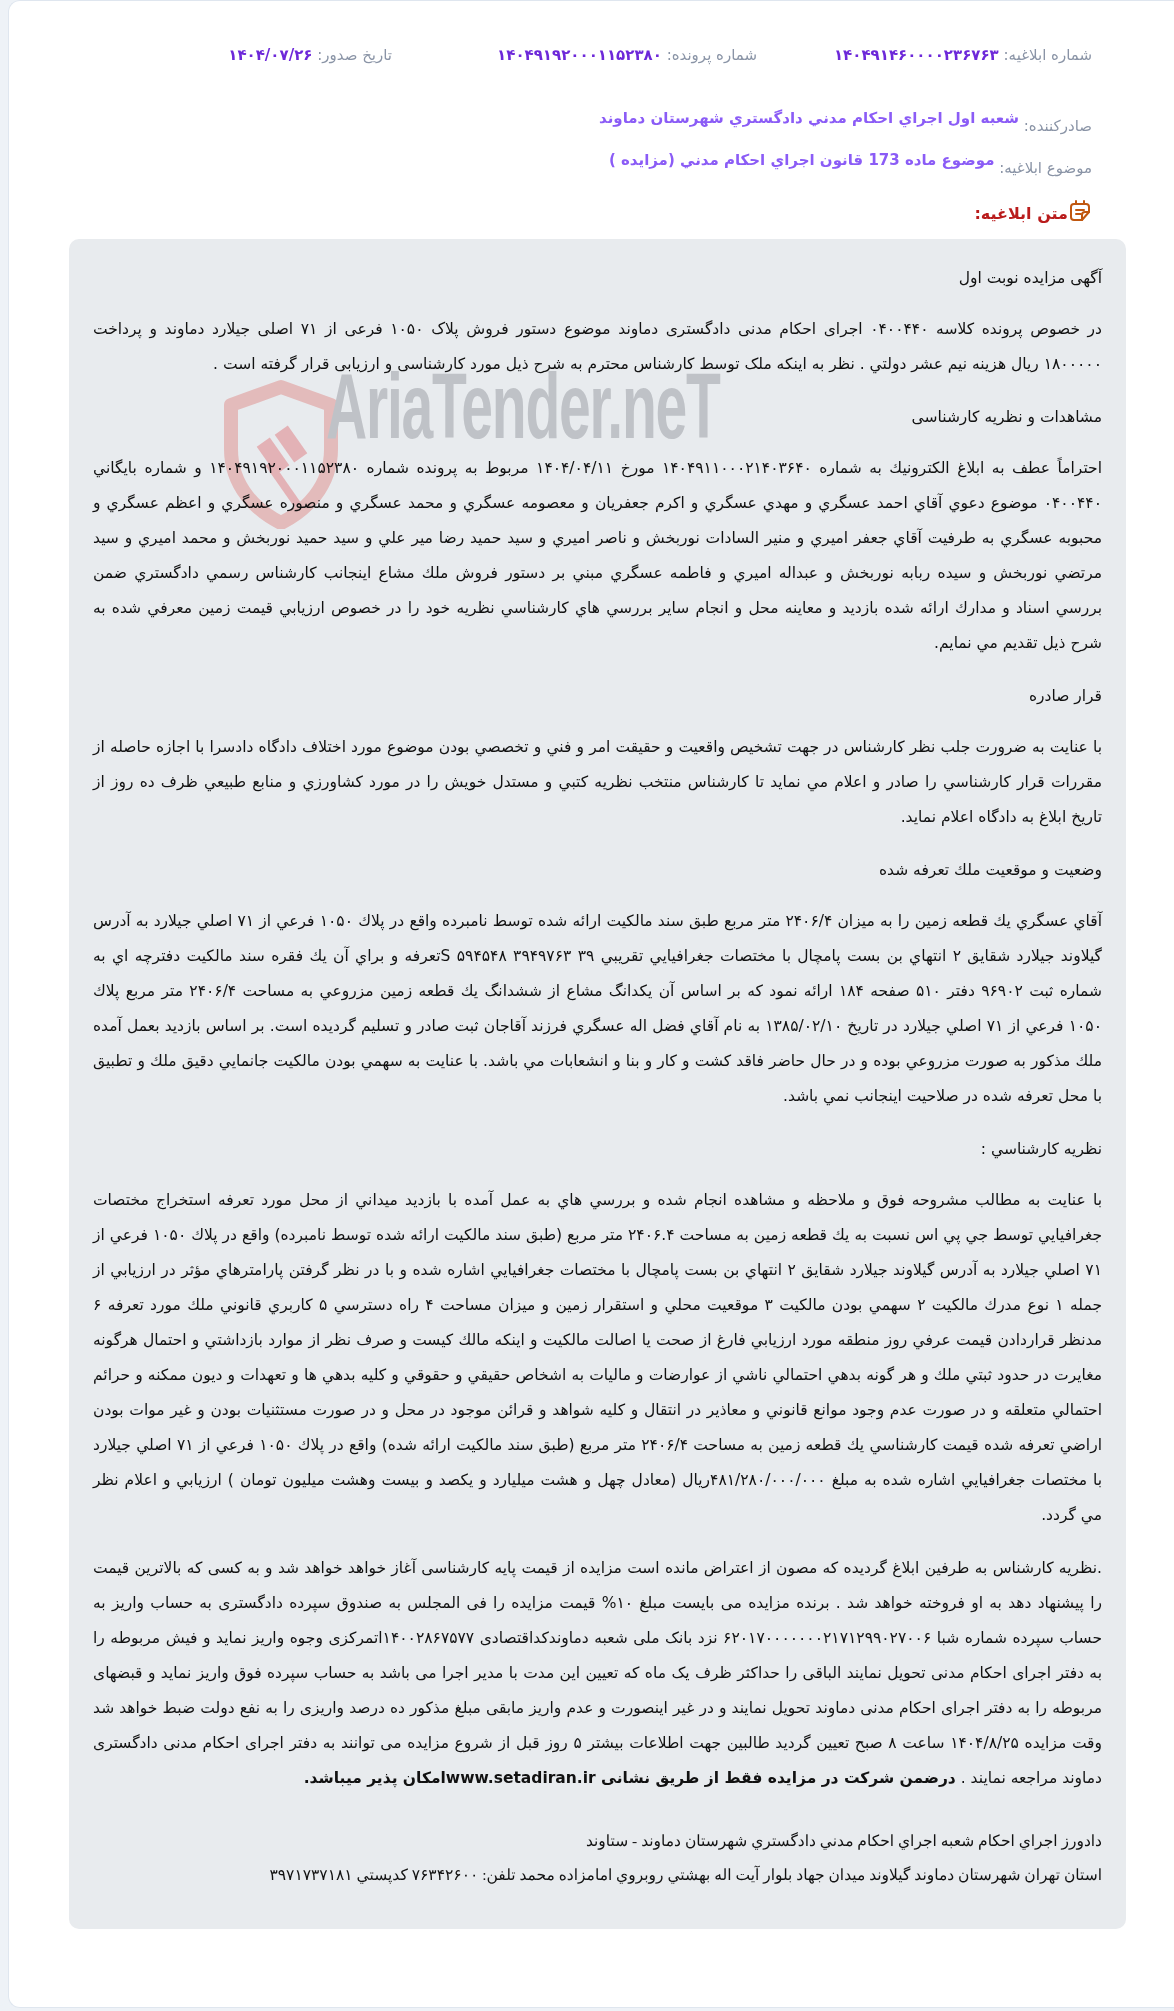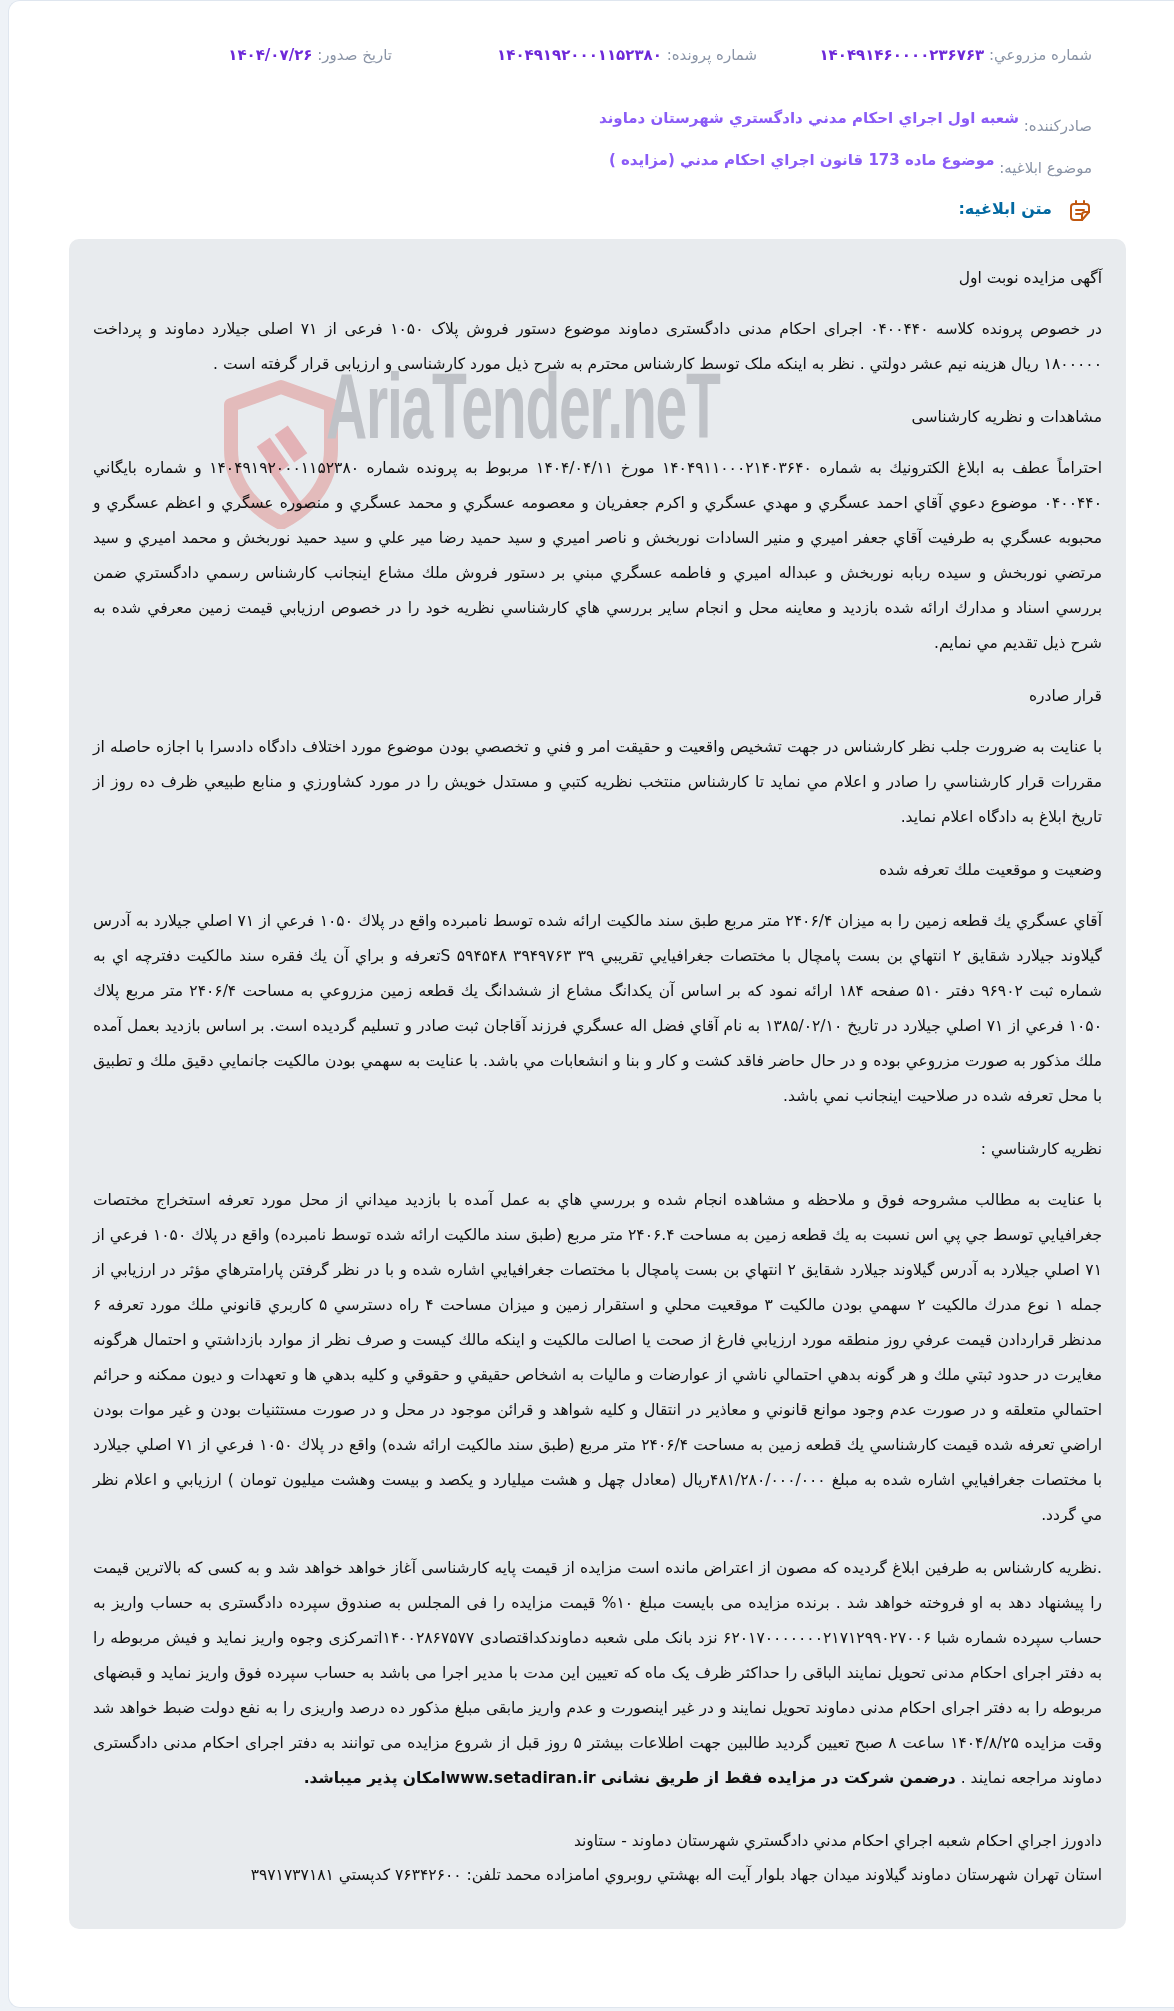--- a/index.html
+++ b/index.html
@@ -46,23 +46,23 @@
     .row1 .cell-3 { position: absolute; right: 700px; }
     .row2 { top: 100px; }
     .row3 { top: 142px; }
     .row2 .meta-value, .row3 .meta-value { color: #8b5cf6; }
 
     .section-title {
       position: absolute;
       right: 82px;
       top: 198px;
       display: flex;
-      align-items: flex-start;
-      gap: 16px;
-      color: #0369a1;
+      align-items: flex-end;
+      gap: 0;
+      color: #b91c1c;
       font-weight: bold;
       font-size: 16px;
     }
     .section-title svg { display: block; }
 
     .content-box {
       position: absolute;
       right: 48px;
       left: 60px;
       top: 238px;
@@ -98,30 +98,30 @@
       font-size: 92px;
       font-weight: bold;
       color: #b9bcc1;
       letter-spacing: -2px;
       direction: ltr;
       transform: scaleX(0.62);
       transform-origin: left top;
       white-space: nowrap;
     }
     .footer-lines p { margin: 0; line-height: 34px; }
-    .footer-lines { margin-top: 28px; }
+    .footer-lines { margin-top: 28px; font-family: Liberation Serif, serif; }
   </style>
 </head>
 <body>
 
 <div class="card">
 
   <div class="meta-row row1">
     <div class="cell cell-1">
-      <span class="meta-label">شماره مزروعي:</span>
+      <span class="meta-label">شماره ابلاغیه:</span>
       <span class="meta-value">۱۴۰۴۹۱۴۶۰۰۰۰۲۳۶۷۶۳</span>
     </div>
     <div class="cell cell-2">
       <span class="meta-label">شماره پرونده:</span>
       <span class="meta-value">۱۴۰۴۹۱۹۲۰۰۰۱۱۵۲۳۸۰</span>
     </div>
     <div class="cell cell-3">
       <span class="meta-label">تاریخ صدور:</span>
       <span class="meta-value">۱۴۰۴/۰۷/۲۶</span>
     </div>

